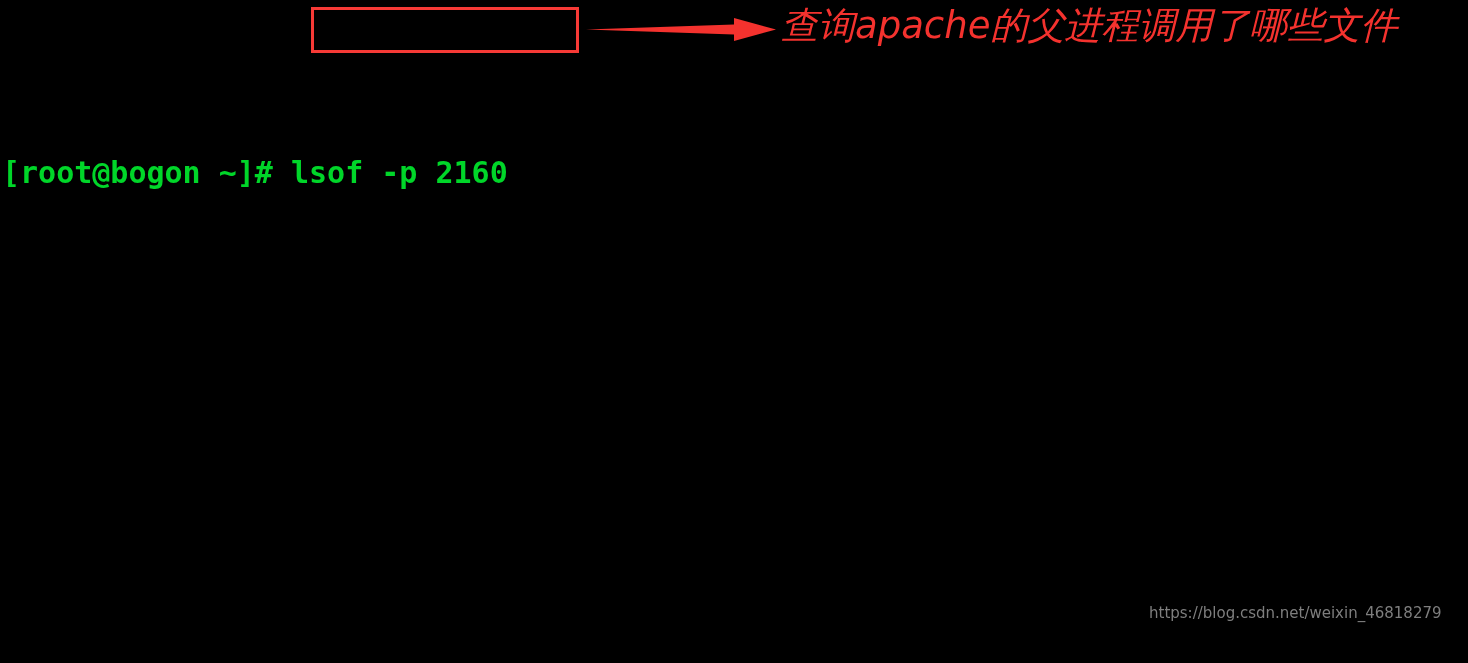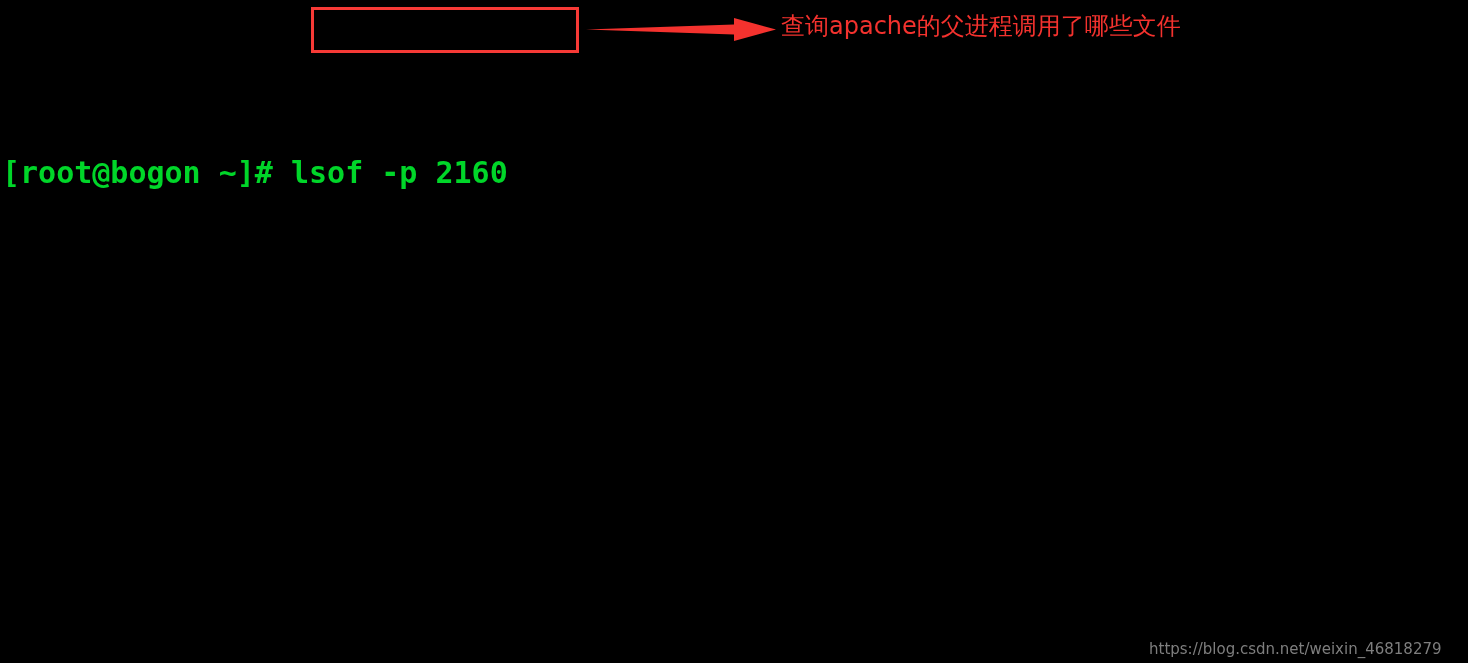--- a/index.html
+++ b/index.html
@@ -60,29 +60,30 @@
     height: 30px;
     pointer-events: none;
   }
   
   #annotation {
     position: absolute;
     left: 781px;
     top: 6px;
     color: #f4322e;
     font-family: "DejaVu Sans", "Liberation Sans", sans-serif;
-    font-size: 24px;
+    font-size: 37px;
     line-height: 40px;
     white-space: nowrap;
+    font-style: italic;
   }
   
   #watermark {
     position: absolute;
     left: 1149px;
-    top: 640px;
+    top: 604px;
     color: #9a9a9a;
     opacity: 0.82;
     font-family: "DejaVu Sans", "Liberation Sans", sans-serif;
     font-size: 15px;
     line-height: 18px;
     white-space: nowrap;
   }
 </style>
 </head>
 <body>

